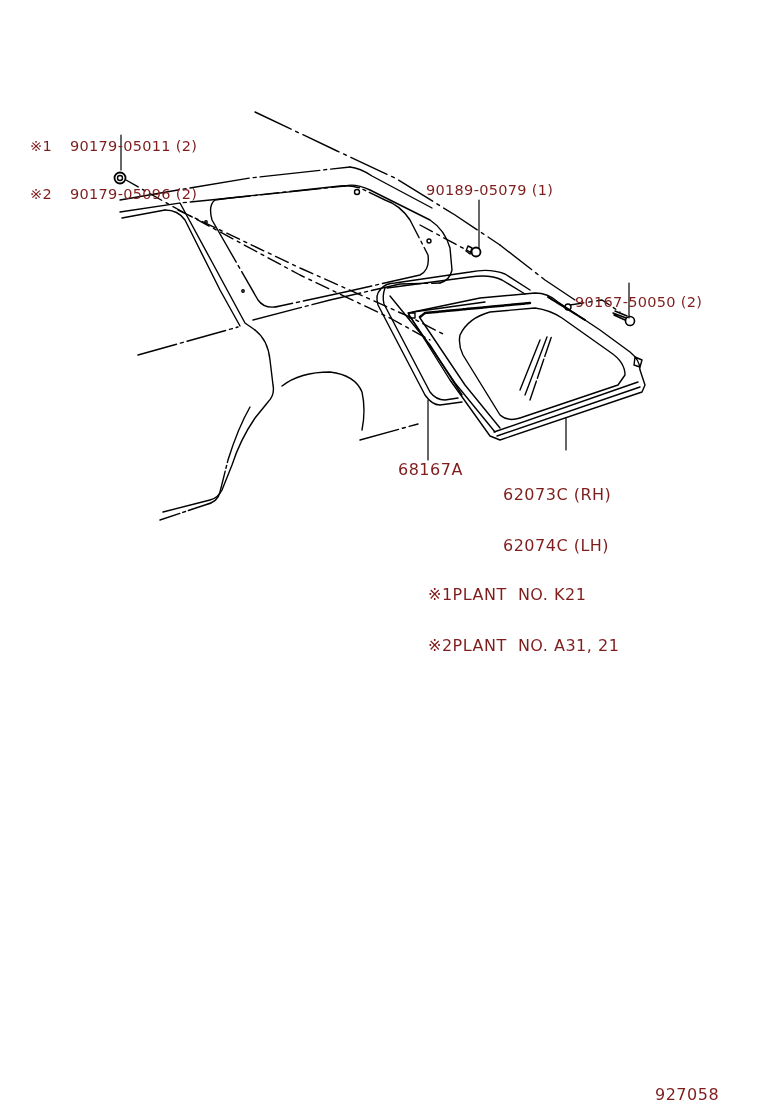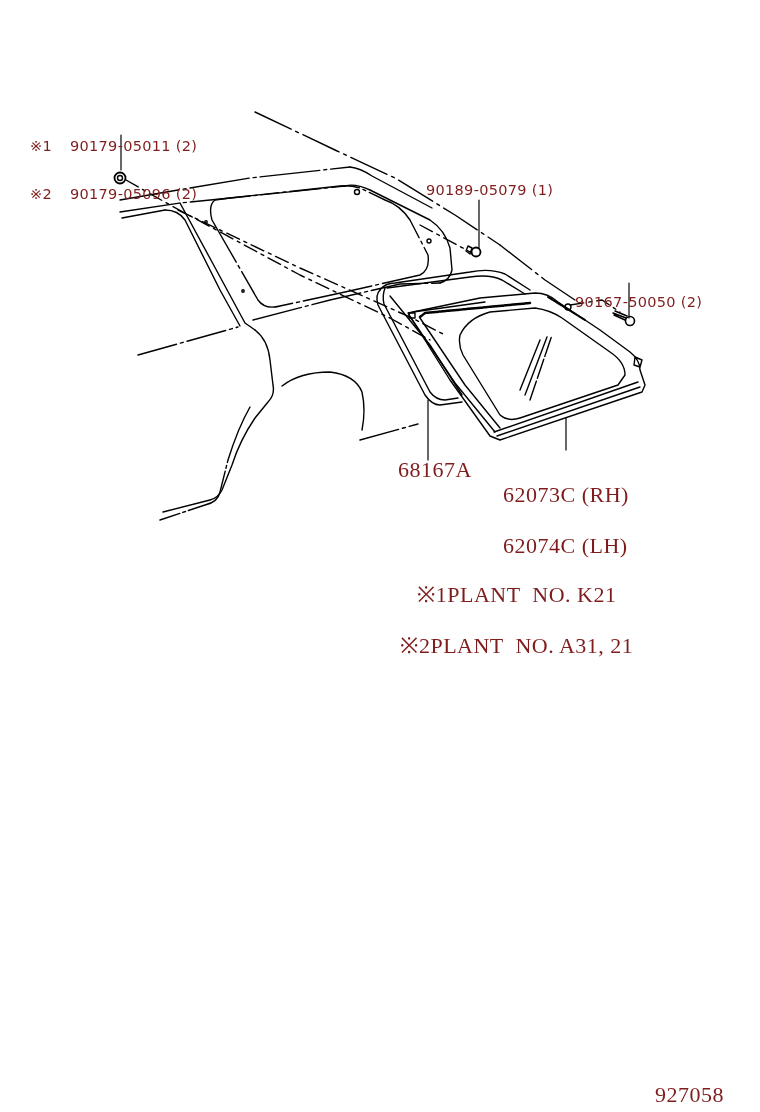--- a/index.html
+++ b/index.html
@@ -1,19 +1,19 @@
 <!DOCTYPE html>
 <html><head>
 <meta charset="utf-8">
 <style>
   html, body { margin:0; padding:0; background:#ffffff; }
   body { width:760px; height:1112px; position:relative; overflow:hidden; font-family:"DejaVu Sans", sans-serif; color:#000; }
   #diagram { position:absolute; left:0; top:0; width:760px; height:1112px; }
   .lbl { position:absolute; font-family:"DejaVu Sans", sans-serif; font-size:14.5px; line-height:16px; letter-spacing:0.3px; white-space:pre; color:#7f1d1d; }
-  .lbl.big { font-size:22px; line-height:17px; letter-spacing:0.5px;font-family:Liberation Serif, serif; }
+  .lbl.big { font-size:16px; line-height:17px; letter-spacing:0.5px; }
   .mark { display:inline-block; width:20px; }
 </style>
 </head>
 <body>
 
 <svg id="diagram" viewBox="0 0 760 1112" xmlns="http://www.w3.org/2000/svg" fill="none" stroke="#000" stroke-width="1.4" stroke-linecap="round" stroke-linejoin="round">
 
   <g>
     <path d="M255 112 L335 150 L395 178 L455 215 L500 245" stroke-dasharray="40 5 3 5"></path>
     <path d="M500 245 L545 280 L575 300" stroke-dasharray="40 5 3 5"></path>
@@ -116,18 +116,18 @@
 
 <div class="lbl" style="left:575px; top:266px;margin-top:28px;">90167-50050 (2)</div>
 
 <div class="lbl big" style="left:398px; top:461px;">68167A</div>
 
 <div class="lbl big" style="left:503px; top:452px;">
   <div>62073C (RH)</div>
   <div>62074C (LH)</div>
 </div>
 
-<div class="lbl big" style="left:400px; top:552px;text-align:center;">
+<div class="lbl big" style="left:428px; top:552px;">
   <div><span>※1</span><span>PLANT  NO. K21</span></div>
   <div><span>※2</span><span>PLANT  NO. A31, 21</span></div>
 </div>
 
 <div class="lbl big" style="left:655px; top:1086px;">927058</div>
 
 </body></html>

